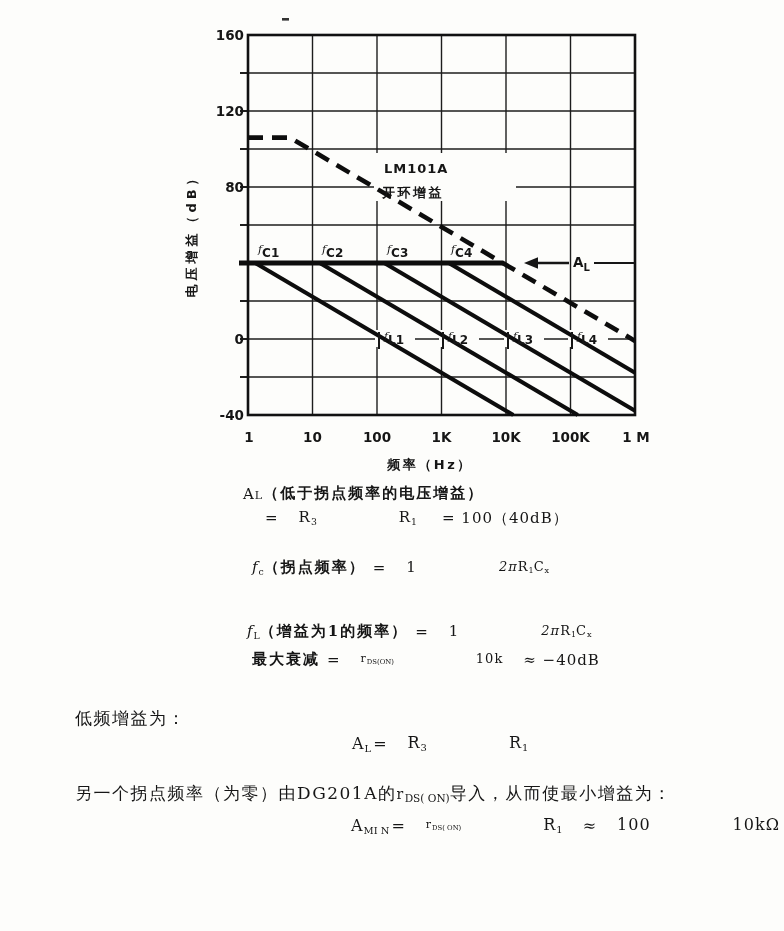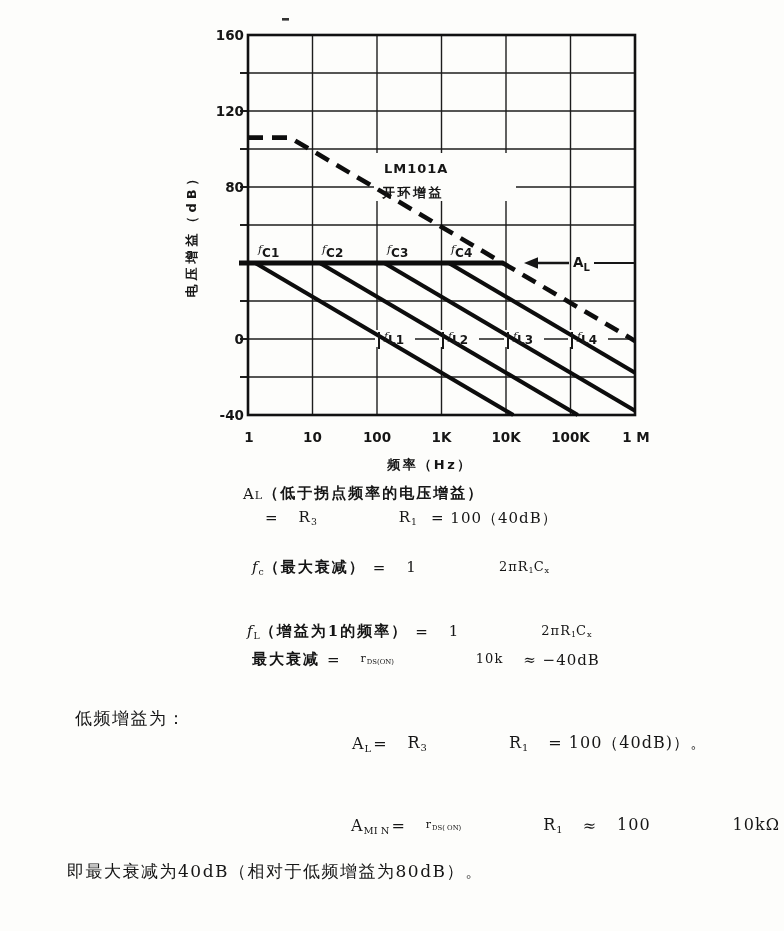--- a/index.html
+++ b/index.html
@@ -24,21 +24,21 @@
   .frm .eq{margin:0 7px;}
   .frac{display:inline-flex;flex-direction:row;align-items:center;vertical-align:middle;margin:0 4px;gap:32px;}
   .frac .num,.frac .den{padding:1px 9px;line-height:1.15;}
   .frac .bar{height:1.6px;background:#161616;align-self:stretch;}
   sub{font-size:0.62em;vertical-align:-0.3em;letter-spacing:0;}
   .smallcap{font-size:11px;}
   .cjk{letter-spacing:2px;font-weight:bold;}
   .body-t{font-size:17px;letter-spacing:1.5px;font-weight:500;white-space:nowrap;}
   .den-small{font-size:13px;}
   .num-small{font-size:11px;}
-  .pi{}
+  .pi{font-style:italic;}
 </style>
 </head>
 <body>
 <div id="page">
 
 <div id="chart-wrap">
 <svg width="540" height="480" viewBox="0 0 540 480">
 
   <rect x="104" y="15" width="7" height="2.6" fill="#333"></rect>
 
@@ -150,26 +150,26 @@
       <span class="cjk">（低于拐点频率的电压增益）</span>
 </div>
 
 <div class="abs frm" style="left:258px;top:508px;">
   <span class="eq">=</span>
   <span class="frac">
     <span class="num"><span>R</span><sub>3</sub></span>
     <span class="bar"></span>
     <span class="den"><span>R</span><sub>1</sub></span>
   </span>
-  <span class="eq" style="margin-left:1px">= 100（40dB）</span>
+  <span class="eq" style="margin-left:12px">= 100（40dB）</span>
 </div>
 
 <div class="abs frm" style="left:252px;top:558px;text-align:right;">
   <span><span style="font-style:italic">f</span><sub>c</sub></span>
-  <span class="cjk">（最大衰减）</span>
+  <span class="cjk">（拐点频率）</span>
   <span class="eq">=</span>
   <span class="frac">
     <span class="num">1</span>
     <span class="bar"></span>
     <span class="den den-small"><span class="pi">2π</span><span>R</span><sub>1</sub><span>C</span><sub>x</sub></span>
   </span>
 </div>
 
 <div class="abs frm" style="left:247px;top:622px;">
   <span><span style="font-style:italic">f</span><sub>L</sub></span>
@@ -196,36 +196,37 @@
 <div class="abs body-t" style="left:75px;top:707px;">低频增益为：</div>
 
 <div class="abs frm" style="left:352px;top:733px;font-size:16px;">
   <span><span>A</span><sub>L</sub></span>
   <span class="eq" style="margin-left:2px">=</span>
   <span class="frac">
     <span class="num"><span>R</span><sub>3</sub></span>
     <span class="bar"></span>
     <span class="den"><span>R</span><sub>1</sub></span>
   </span>
-  <span class="eq">= 100（40dB)）。</span>
-</div>
-
+</div>
+
+<div class="abs body-t" style="left:75px;top:782px;">
+  <span>另一个拐点频率（为零）由DG201A的</span><span><span style="font-size:14px">r</span><sub>DS( ON)</sub></span><span>导入，从而使最小增益为：</span>
+</div>
 
 <div class="abs frm" style="left:335px;top:815px;font-size:16px;margin-left:16px;">
   <span><span>A</span><sub>MI N</sub></span>
   <span class="eq" style="margin-left:2px">=</span>
   <span class="frac">
     <span class="num num-small"><span>r</span><sub>DS( ON)</sub></span>
     <span class="bar"></span>
     <span class="den"><span>R</span><sub>1</sub></span>
   </span>
   <span class="eq">≈</span>
   <span class="frac">
     <span class="num">100</span>
     <span class="bar"></span>
     <span class="den">10kΩ</span>
   </span>
   <span class="eq">= 0. 09，</span>
 </div>
 
-<div class="abs body-t" style="left:67px;top:860px;">即最大衰减为40dB（相对于低频增益为80dB）。</div>
 
 </div>
 
 </body></html>

